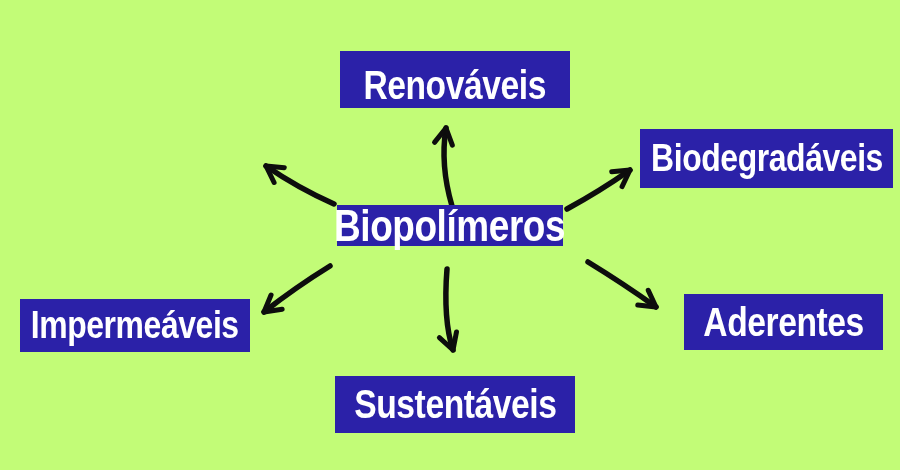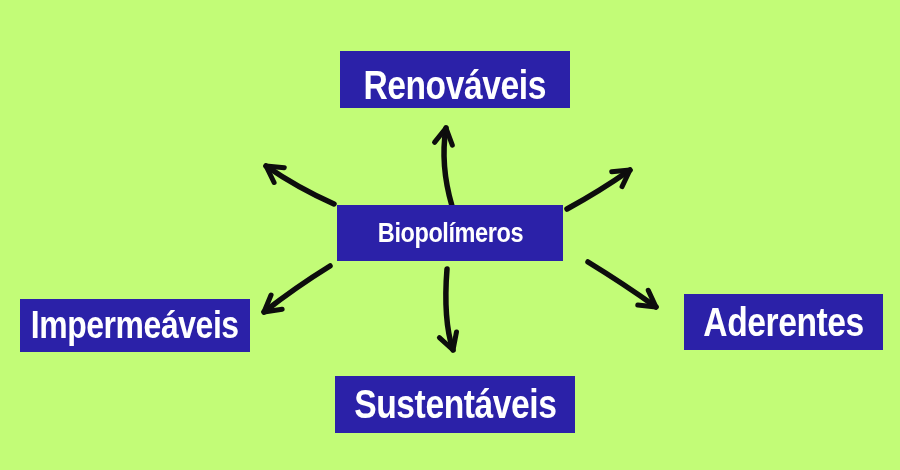--- a/index.html
+++ b/index.html
@@ -24,21 +24,21 @@
     font-weight:700;
     white-space:nowrap;
     overflow:visible;
   }
   .node .lbl{
     display:inline-block;
     transform:scaleX(0.84);
     transform-origin:center center;
     letter-spacing:-0.5px;
   }
-  #node-center        {left:337px; top:205px; width:226px; height:56px; font-size:28px;}
+  #node-center        {left:337px; top:205px; width:226px; height:41px; font-size:44px;}
   #node-renovaveis    {left:340px; top:51px;  width:230px; height:57px; font-size:40px;align-items:flex-end;}
   #node-termicos      {left:48px;  top:107px; width:187px; height:56px; font-size:40px;}
   #node-biodegradaveis{left:640px; top:129px; width:253px; height:59px; font-size:38px;}
   #node-impermeaveis  {left:20px;  top:299px; width:230px; height:53px; font-size:38px;}
   #node-aderentes     {left:684px; top:294px; width:199px; height:56px; font-size:40px;}
   #node-sustentaveis  {left:335px; top:376px; width:240px; height:57px; font-size:40px;text-align:right;}
   .shaft{
     fill:none;
     stroke:var(--ink);
     stroke-width:5.5;
@@ -66,20 +66,23 @@
 
   <div class="node" id="node-center">
     <span class="lbl">Biopolímeros</span>
   </div>
 
   <div class="node" id="node-renovaveis">
     <span class="lbl">Renováveis</span>
   </div>
 
 
+  <div class="node" id="node-biodegradaveis">
+    <span class="lbl">Biodegradáveis</span>
+  </div>
 
   <div class="node" id="node-aderentes">
     <span class="lbl">Aderentes</span>
   </div>
 
   <div class="node" id="node-impermeaveis">
     <span class="lbl">Impermeáveis</span>
   </div>
 
   <div class="node" id="node-sustentaveis">

